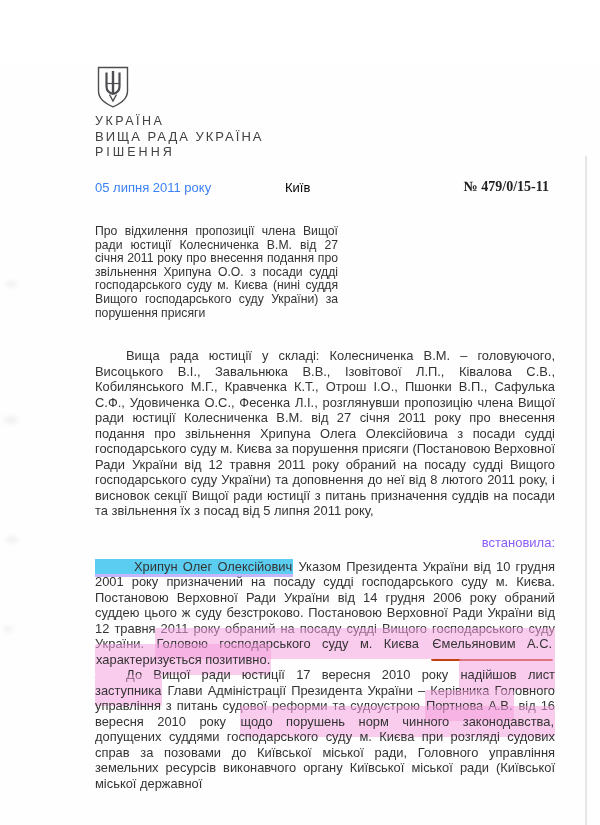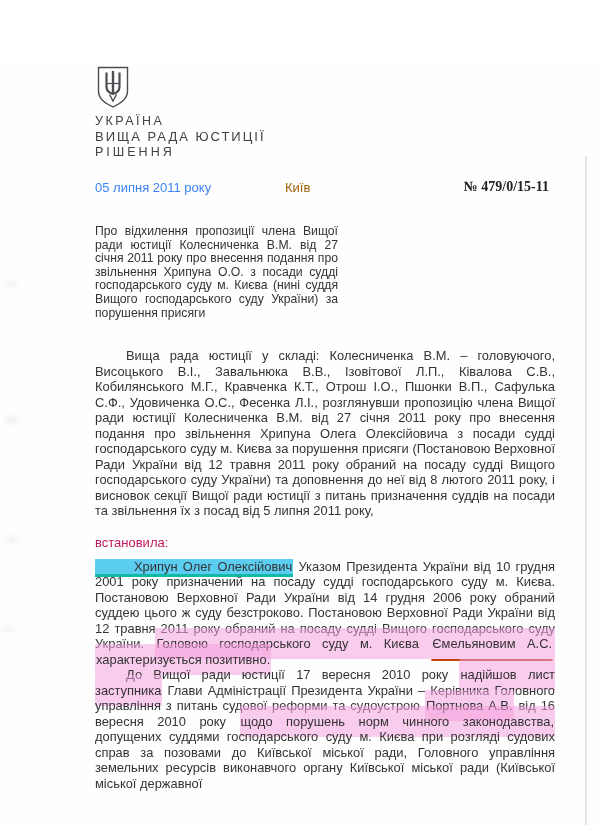--- a/index.html
+++ b/index.html
@@ -22,34 +22,34 @@
   .sm5{left:5px;top:215px;width:12px;height:6px;}
 
   .header{width:460px;margin:66px 0 0 95px;}
   .emblem{display:inline-block;width:36px;height:42px;margin-bottom:4px;}
   .country{font-size:12.5px;letter-spacing:2.5px;color:#424242;margin-top:2px;}
   .org{font-size:13px;letter-spacing:2px;color:#424242;margin-top:1px;}
   .doctype{font-size:12.5px;letter-spacing:3px;color:#424242;margin-top:1px;}
 
   .meta-row{position:relative;width:460px;margin:21px 0 0 95px;height:16px;font-size:13px;}
   .meta-date{position:absolute;left:0;top:0;color:#3b82f6;}
-  .meta-city{position:absolute;left:190px;top:0;color:#a16207;}
+  .meta-city{position:absolute;left:190px;top:0;color:#000000;}
   .meta-number{position:absolute;right:6px;top:-1px;font-family:"Liberation Serif","DejaVu Serif",serif;font-weight:bold;font-size:14px;color:#222;}
 
   .subject{width:243px;margin:29px 0 0 95px;font-size:12.2px;line-height:13.6px;text-align:justify;color:#333;}
 
   .content{width:460px;margin-left:95px;}
   .para{margin:0;font-size:12.9px;line-height:15.5px;text-align:justify;color:#343434;}
   .p1{margin-top:28px;}
   .indent{text-indent:31px;}
-  .resolved{width:460px;margin:16px 0 9px 95px;text-align:left;font-size:13px;color:#be185d;}
+  .resolved{width:460px;margin:16px 0 9px 95px;text-align:right;font-size:13px;color:#8b5cf6;}
 
   .hl-cyan{background:rgba(62,196,238,0.85);padding:0 1px;}
   .hl-pink{background:rgba(244,160,221,0.55);padding:8px 1px;border-radius:2px;}
-  .ul{border-bottom:3px solid #14b8a6;padding-bottom:0px;padding-left:39px;}
+  .ul{border-bottom:3px solid #c4b5fd;padding-bottom:0px;padding-left:39px;}
   .ul-thin{border-bottom:2px solid #c2410c;}
 
   svg .ln{stroke:#4d4d52;fill:none;}
 </style>
 </head>
 <body>
 
 <div class="page">
 
   <div class="scan-edge"></div>
@@ -64,21 +64,21 @@
       <svg viewBox="0 0 36 42" width="36" height="42" aria-hidden="true">
         <path class="ln" stroke-width="1.4" d="M3.5 1.5 h29 v23.5 c0 7.5 -6.5 12.5 -14.5 15.8 c-8 -3.3 -14.5 -8.3 -14.5 -15.8 z"></path>
         <path class="ln" stroke-width="2.2" d="M11.5 6.5 v14 c0 4.2 2.2 6.3 6.5 7.4"></path>
         <path class="ln" stroke-width="2.2" d="M24.5 6.5 v14 c0 4.2 -2.2 6.3 -6.5 7.4"></path>
         <path class="ln" stroke-width="2.4" d="M18 5 v23.5"></path>
         <path class="ln" stroke-width="1.4" d="M14.5 28.5 l3.5 6.5 l3.5 -6.5"></path>
         <path class="ln" stroke-width="1.2" d="M11.5 17.5 h13"></path>
       </svg>
     </span>
     <div class="country">УКРАЇНА</div>
-    <div class="org">ВИЩА РАДА ЮСТИЦІЇ</div>
+    <div class="org">ВИЩА РАДА УКРАЇНА</div>
     <div class="doctype">РІШЕННЯ</div>
   </div>
 
   <div class="meta-row">
     <span class="meta-date">05 липня 2011 року</span>
     <span class="meta-city">Київ</span>
     <span class="meta-number">№ 479/0/15-11</span>
   </div>
 
   <div class="subject">Про відхилення пропозиції члена Вищої ради юстиції Колесниченка В.М. від 27 січня 2011 року про внесення подання про звільнення Хрипуна О.О. з посади судді господарського суду м. Києва (нині суддя Вищого господарського суду України) за порушення присяги</div>

